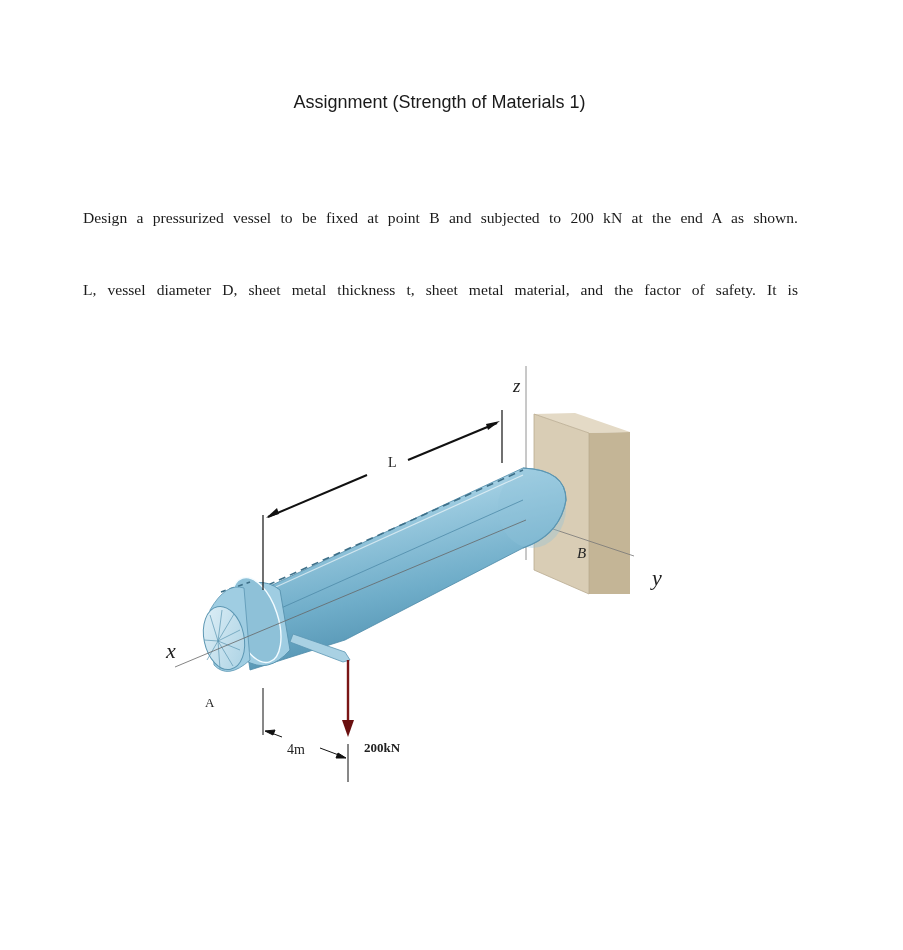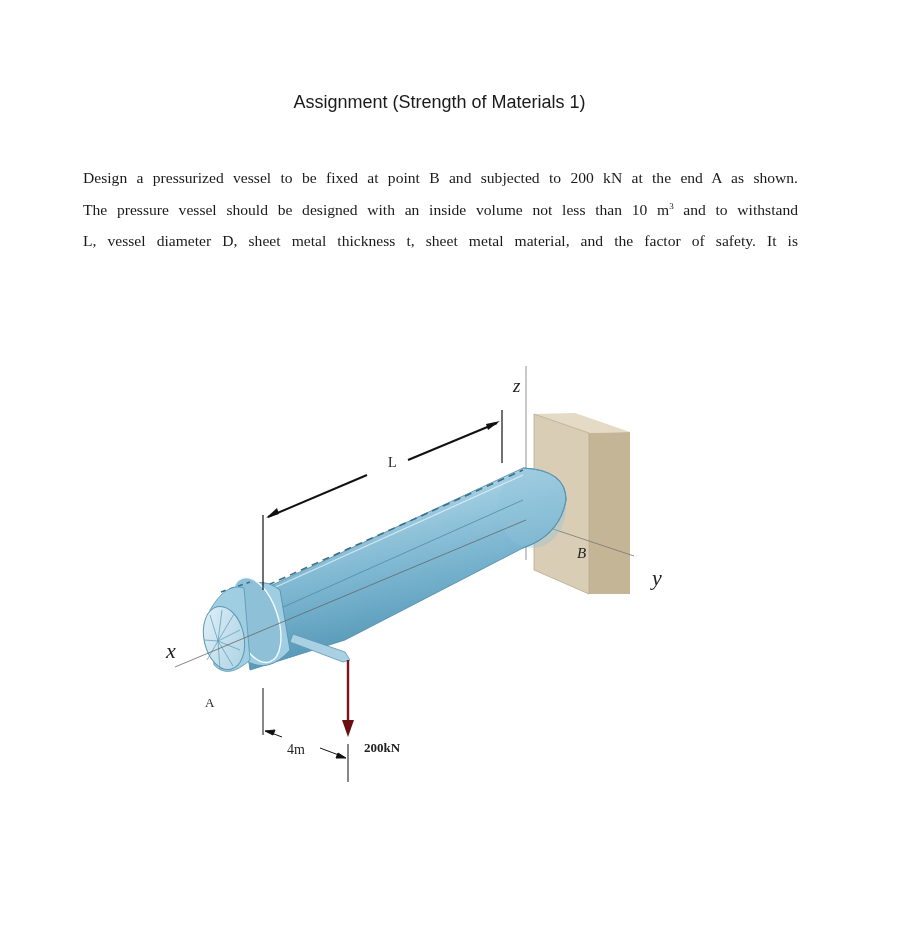--- a/index.html
+++ b/index.html
@@ -8,36 +8,35 @@
     position:absolute; left:0; top:92px; width:903px; text-align:center;
     font-family:"Liberation Sans", sans-serif; font-size:18px; color:#1a1a1a;
     padding-left:0; box-sizing:border-box;
   }
   .title span { position:relative; left:-12px; }
   .para {
     position:absolute; left:83px; top:162px; width:715px;
     font-family:"Liberation Serif", serif; font-size:15.6px; line-height:31.6px;
     color:#1a1a1a; text-align:justify;
   }
-  .para .line { display:block; text-align:justify; text-align-last:justify; white-space:nowrap; }
+  .para .line { display:block; text-align:justify; text-align-last:justify; white-space:nowrap;margin-top:40px; }
   .para .line.last { text-align-last:left; }
   .para sup { font-size:9px; line-height:0; vertical-align:6px; }
   .diagram { position:absolute; left:150px; top:360px; width:560px; height:440px; }
   .lbl { font-family:"Liberation Serif", serif; fill:#222; }
   .lbl-it { font-style:italic; }
   .lbl-b { font-weight:bold; }
 </style>
 </head>
 <body>
 
 <div class="title"><span>Assignment (Strength of Materials 1)</span></div>
 
 <div class="para">
   <span class="line">Design a pressurized vessel to be fixed at point B and subjected to 200 kN at the end A as shown.</span>
-  <span class="line"><span>The pressure vessel should be designed with an inside volume not less than 10 m</span><sup>3</sup><span> and to withstand</span></span>
   <span class="line">L, vessel diameter D, sheet metal thickness t, sheet metal material, and the factor of safety. It is</span>
 </div>
 
 <svg class="diagram" viewBox="150 360 560 440" width="560" height="440">
   <defs>
     <linearGradient id="cylGrad" x1="0" y1="0" x2="0.35" y2="1">
       <stop offset="0" stop-color="#cfe7f2"></stop>
       <stop offset="0.35" stop-color="#9ccbe0"></stop>
       <stop offset="0.7" stop-color="#6fadc9"></stop>
       <stop offset="1" stop-color="#4f8fae"></stop>

